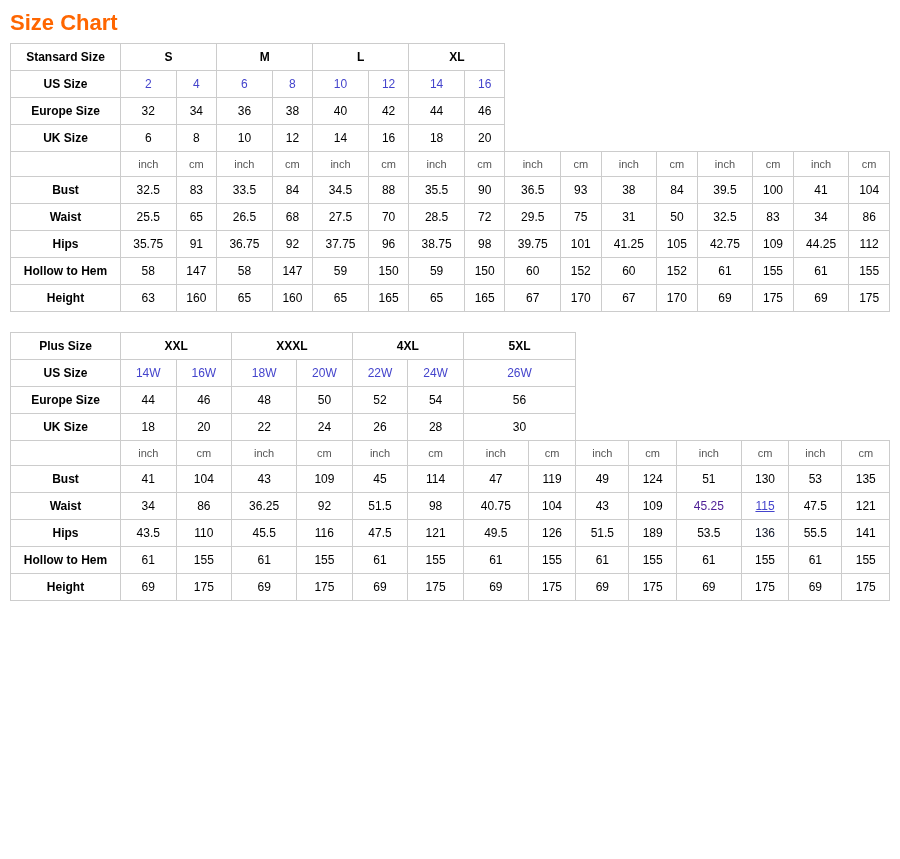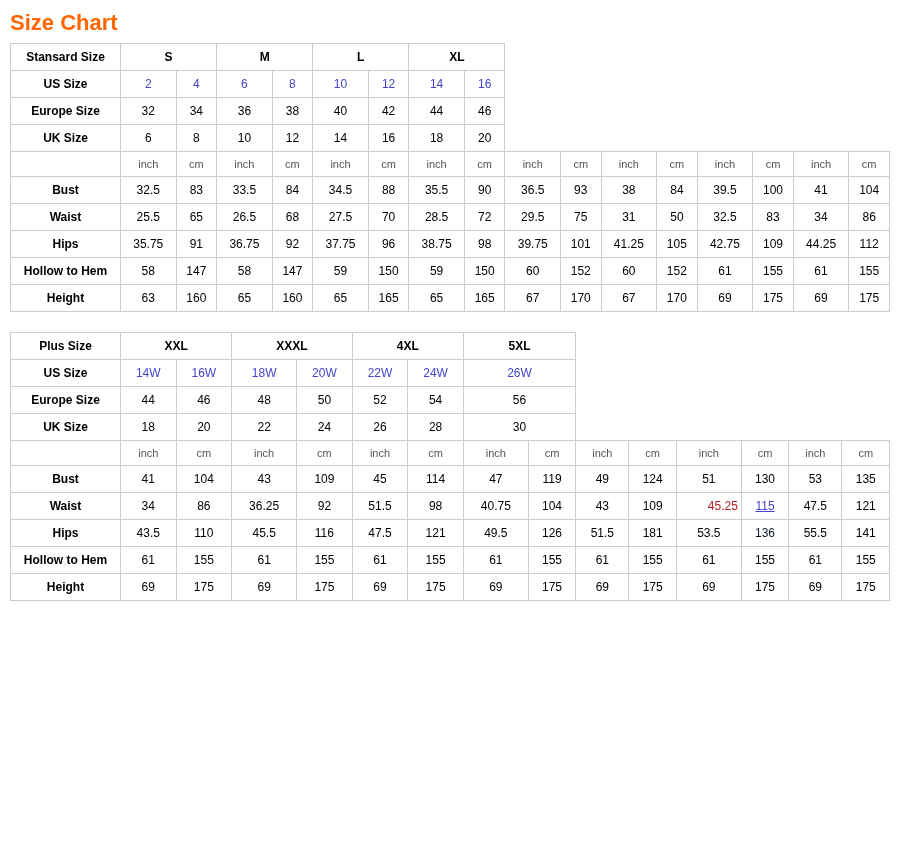--- a/index.html
+++ b/index.html
@@ -303,37 +303,37 @@
       <td>34</td>
       <td>86</td>
       <td>36.25</td>
       <td>92</td>
       <td>51.5</td>
       <td>98</td>
       <td>40.75</td>
       <td>104</td>
       <td>43</td>
       <td>109</td>
-      <td style="color:#b91c1c;text-align:right;">45.25</td>
+      <td style="color:#4c1d95;">45.25</td>
       <td style="color:#4444cc;text-decoration:underline;">115</td>
       <td>47.5</td>
       <td>121</td>
     </tr>
     <tr>
       <td class="col-label">Hips</td>
       <td>43.5</td>
       <td>110</td>
       <td>45.5</td>
       <td>116</td>
       <td>47.5</td>
       <td>121</td>
       <td>49.5</td>
       <td>126</td>
       <td>51.5</td>
-      <td>181</td>
+      <td>189</td>
       <td>53.5</td>
       <td style="color:#0f172a;">136</td>
       <td>55.5</td>
       <td>141</td>
     </tr>
     <tr>
       <td class="col-label">Hollow to Hem</td>
       <td>61</td>
       <td>155</td>
       <td>61</td>

